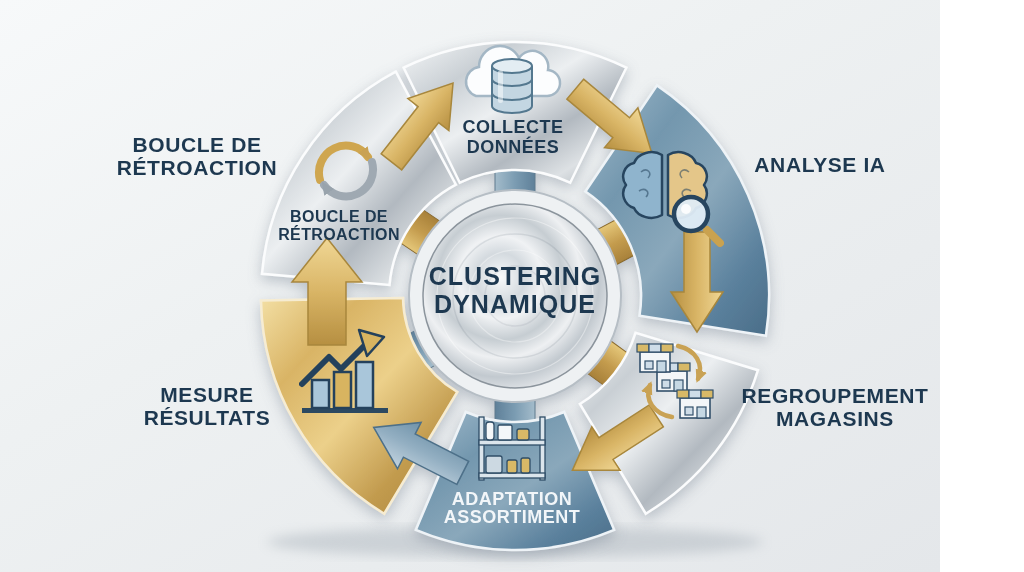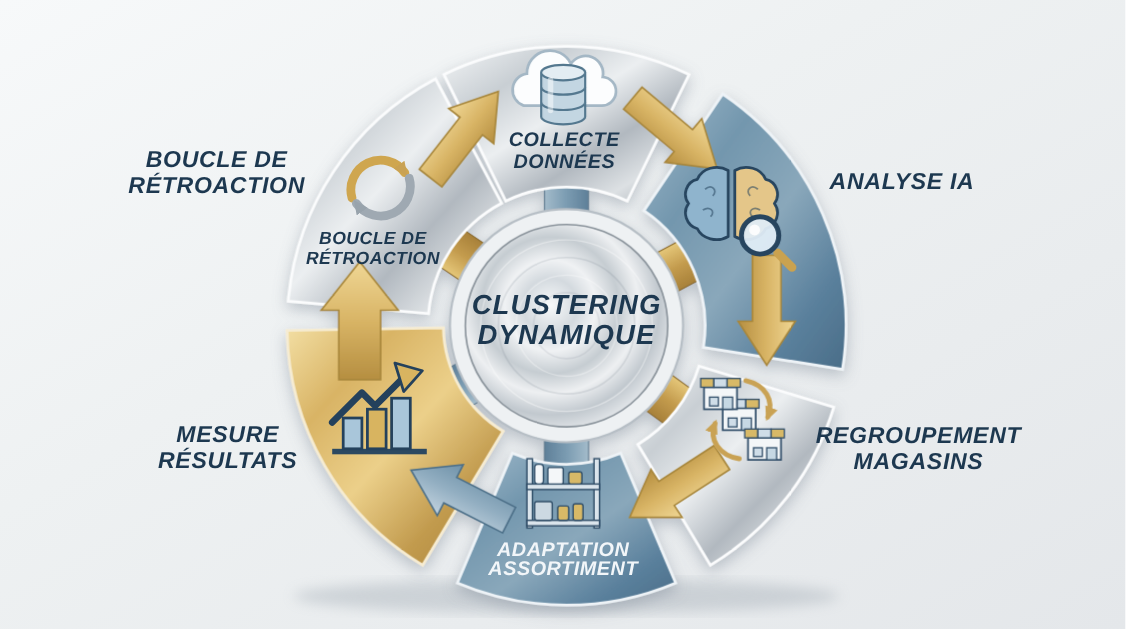--- a/index.html
+++ b/index.html
@@ -1,20 +1,19 @@
 <!DOCTYPE html>
 <html><head>
 <meta charset="utf-8">
 <style>
   html,body{margin:0;padding:0;}
   .stage{
-    position:relative;width:1023px;height:572px;overflow:hidden;
+    position:relative;width:940px;height:572px;overflow:hidden;
     background:linear-gradient(150deg,#f7f9fa 0%,#eef1f2 40%,#e4e7ea 100%);
     font-family:"Liberation Sans",sans-serif;
-    font-style:italic;
   }
   svg{position:absolute;inset:0;}
   .lbl-outer{font-family:"Liberation Sans",sans-serif;font-weight:700;font-size:21px;fill:#1d3850;letter-spacing:.6px;}
   .lbl-seg{font-family:"Liberation Sans",sans-serif;font-weight:700;font-size:18px;fill:#1d3850;letter-spacing:.5px;}
   .lbl-seg-sm{font-family:"Liberation Sans",sans-serif;font-weight:700;font-size:16px;fill:#1d3850;letter-spacing:.4px;}
   .lbl-seg-light{font-family:"Liberation Sans",sans-serif;font-weight:700;font-size:18px;fill:#f2f6f9;letter-spacing:.5px;}
   .lbl-center{font-family:"Liberation Sans",sans-serif;font-weight:700;font-size:25px;fill:#1d3850;letter-spacing:1px;}
   text{text-anchor:middle;}
 </style>
 </head>

